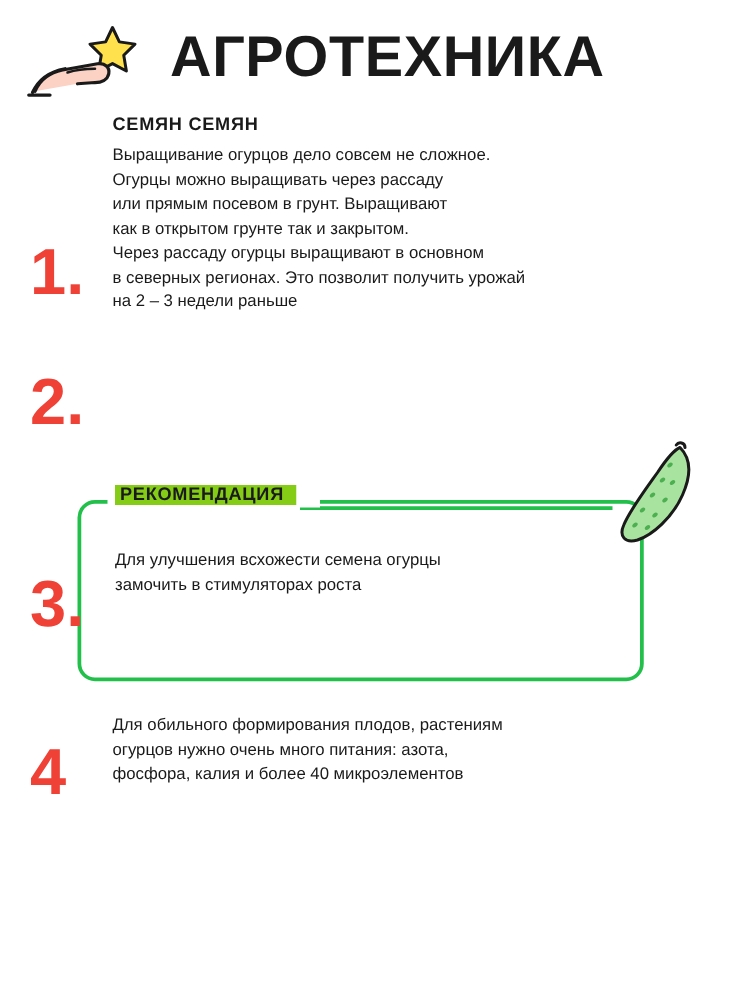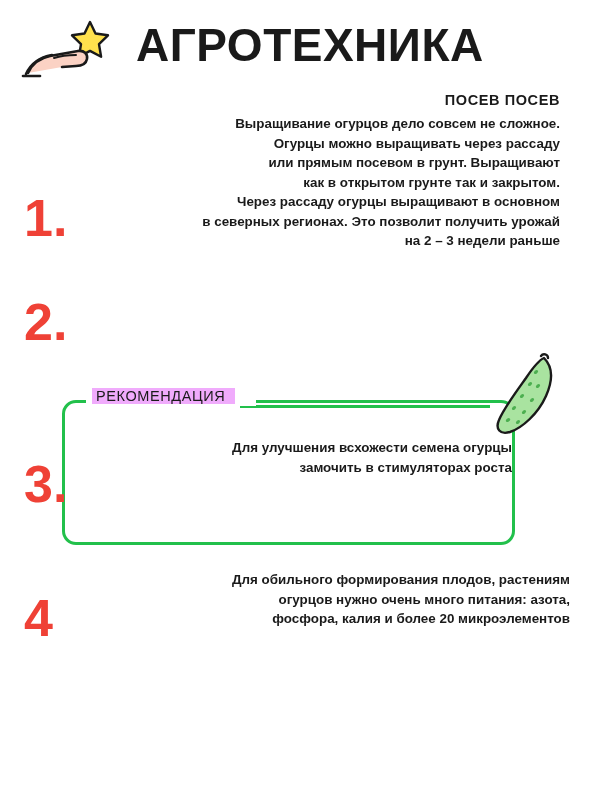--- a/index.html
+++ b/index.html
@@ -13,21 +13,20 @@
     font-family: "Liberation Sans", sans-serif;
     color: #1a1a1a;
     position: relative;
     overflow: hidden;
   }
 
   .page {
     position: relative;
     width: 600px;
     height: 704px;
-    text-align: right;
   }
 
   
   .header {
     position: absolute;
     left: 0;
     top: 8px;
     width: 600px;
     height: 80px;
   }
@@ -62,43 +61,43 @@
   
   .block-heading {
     font-size: 14.5px;
     font-weight: bold;
     letter-spacing: 0.6px;
     color: #1a1a1a;
     margin: 0 0 6px 0;
   }
   .block-text {
     font-size: 13.4px;
-    font-weight: bold;
+    font-weight: normal;
     line-height: 19.5px;
     color: #1a1a1a;
     margin: 0;
     white-space: pre-line;
   }
 
   #sec1 { position: absolute; left: 90px; top: 92px; width: 470px; }
   #num1 { left: 24px; top: 192px; }
 
   #sec2 { position: absolute; left: 90px; top: 288px; width: 480px; }
   #num2 { left: 24px; top: 296px; }
 
   
   #reco-label {
     position: absolute;
     left: 92px;
     top: 388px;
     font-size: 14.5px;
-    font-weight: normal;
+    font-weight: bold;
     letter-spacing: 0.6px;
     color: #1a1a1a;
-    background: #f0abfc;
+    background: #84cc16;
     padding: 0 10px 0 4px;
     z-index: 3;
   }
   .reco-box {
     position: absolute;
     left: 62px;
     top: 400px;
     width: 453px;
     height: 145px;
     border: 3px solid #22c04b;
@@ -154,21 +153,21 @@
         <path d="M8 56 C13 45 23 39 34 37" fill="none" stroke="#1a1a1a" stroke-width="2.6" stroke-linecap="round"></path>
         <path d="M5 58 L22 58" stroke="#1a1a1a" stroke-width="2.6" stroke-linecap="round"></path>
         <path d="M36 40 C42 38 50 37 58 37" fill="none" stroke="#1a1a1a" stroke-width="2" stroke-linecap="round"></path>
       </svg>
     </div>
     <div class="title">АГРОТЕХНИКА</div>
   </div>
 
   <div class="bignum" id="num1">1.</div>
   <div id="sec1">
-    <p class="block-heading">ПОСЕВ ПОСЕВ</p>
+    <p class="block-heading">СЕМЯН СЕМЯН</p>
     <p class="block-text">Выращивание огурцов дело совсем не сложное.
 Огурцы можно выращивать через рассаду
 или прямым посевом в грунт. Выращивают
 как в открытом грунте так и закрытом.
 Через рассаду огурцы выращивают в основном
 в северных регионах. Это позволит получить урожай
 на 2 – 3 недели раньше</p>
   </div>
 
   <div class="bignum" id="num2">2.</div>
@@ -198,16 +197,16 @@
         <ellipse cx="16" cy="68" rx="2.4" ry="1.6" transform="rotate(-40 16 68)"></ellipse>
         <ellipse cx="26" cy="70" rx="2.4" ry="1.6" transform="rotate(-40 26 70)"></ellipse>
       </g>
     </svg>
   </div>
 
   <div class="bignum" id="num4">4</div>
   <div id="sec4">
     <p class="block-text">Для обильного формирования плодов, растениям
 огурцов нужно очень много питания: азота,
-фосфора, калия и более 20 микроэлементов</p>
+фосфора, калия и более 40 микроэлементов</p>
   </div>
 
 </div>
 
 </body></html>

